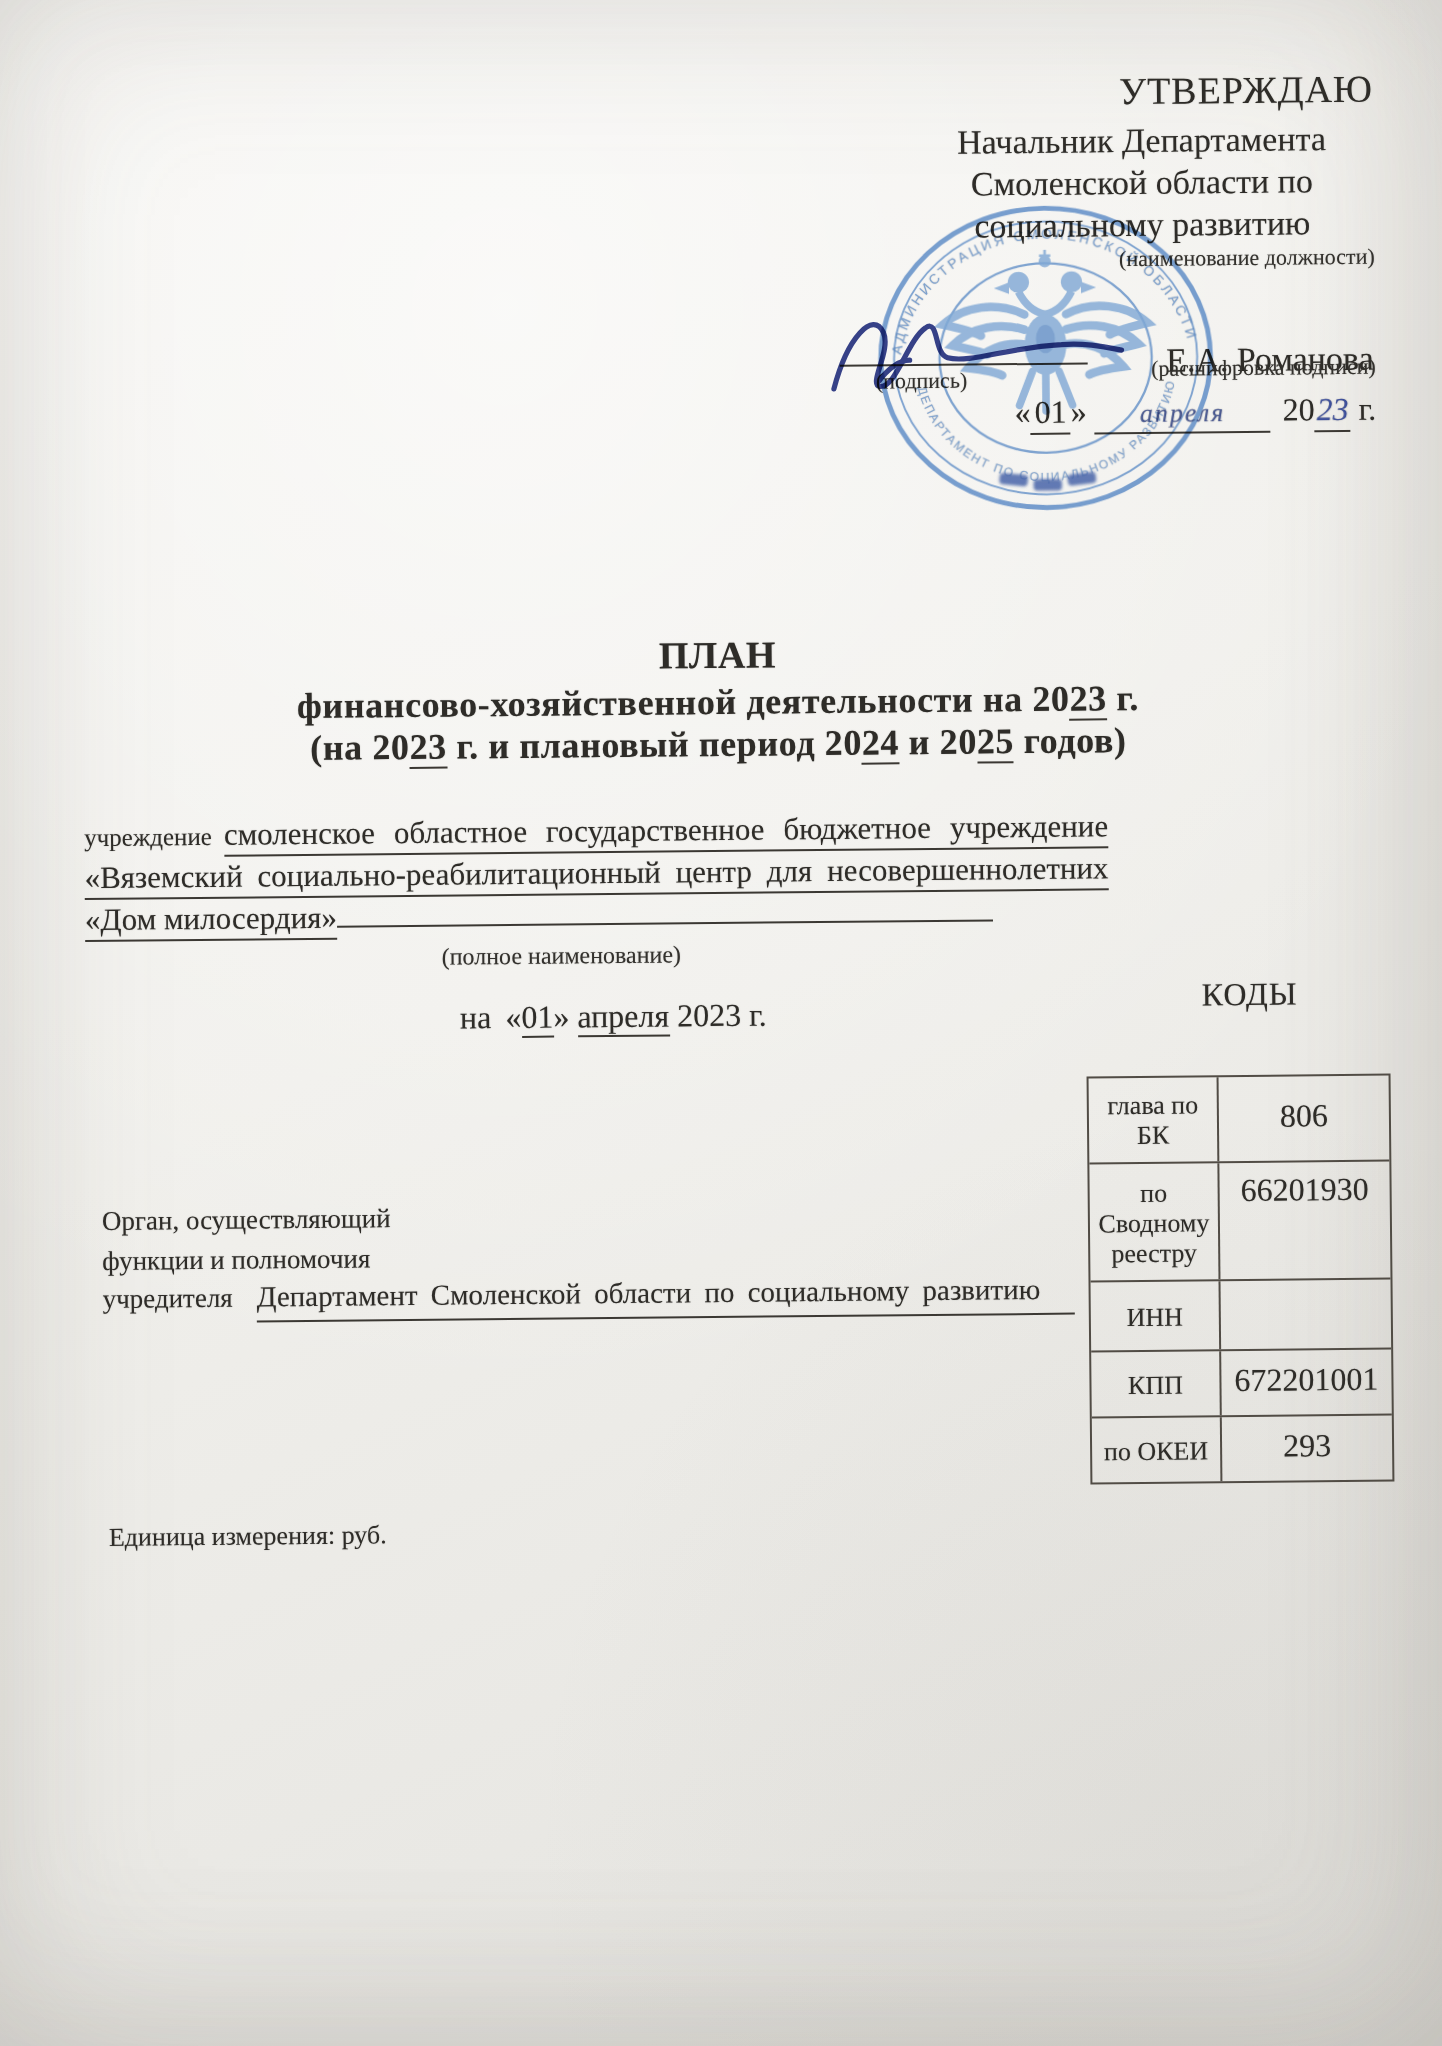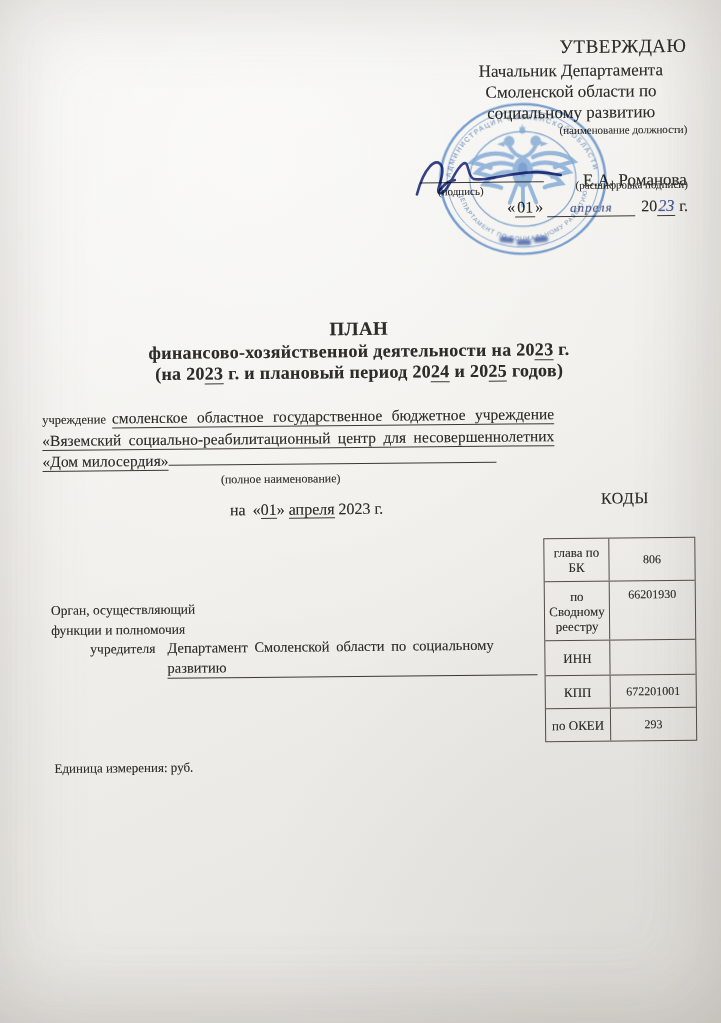--- a/index.html
+++ b/index.html
@@ -55,29 +55,29 @@
   .inst .row3 .txt{border-bottom:1px solid #3b3833;}
   .inst .row3 .tail{flex:1;border-bottom:1px solid #3b3833;margin-right:58px;}
   .inst .fullcap{text-align:center;font-size:12px;margin-top:2px;transform:translateX(-18px);}
   
   .asof{top:500px;left:230px;font-size:16px;}
   .asof .sp{margin-right:7px;text-align:right;}
   .kody{top:492px;left:601px;font-size:16px;letter-spacing:.5px;text-align:right;}
   
   .founder{top:598px;left:50px;width:486px;font-size:13.5px;line-height:19.5px;}
   .founder .vrow{display:flex;align-items:baseline;}
-  .founder .flbl{white-space:nowrap;padding-right:12px;margin-left:39px;}
+  .founder .flbl{white-space:nowrap;padding-right:12px;}
   .founder .fval{flex:1;border-bottom:1px solid #3b3833;font-size:14.5px;word-spacing:3px;}
   
   .ctable{top:540px;left:543px;width:150px;border:1px solid #514c45;}
   .crow{display:flex;border-bottom:1px solid #514c45;}
   .crow:last-child{border-bottom:none;}
   .ccell{display:flex;align-items:center;justify-content:center;text-align:center;}
   .clabel{width:62px;border-right:1px solid #514c45;font-size:13px;line-height:15px;padding:2px 1px;}
-  .cvalue{flex:1;font-size:12px;}
+  .cvalue{flex:1;font-size:16px;}
   .h1{height:42px;}.h2{height:58px;}.h3{height:34px;}.h4{height:32px;}.h5{height:32px;}
   
   .unit{top:758px;left:52px;font-size:13px;}
 </style>
 </head>
 <body>
 
 <div class="page">
   <div class="content">
 

